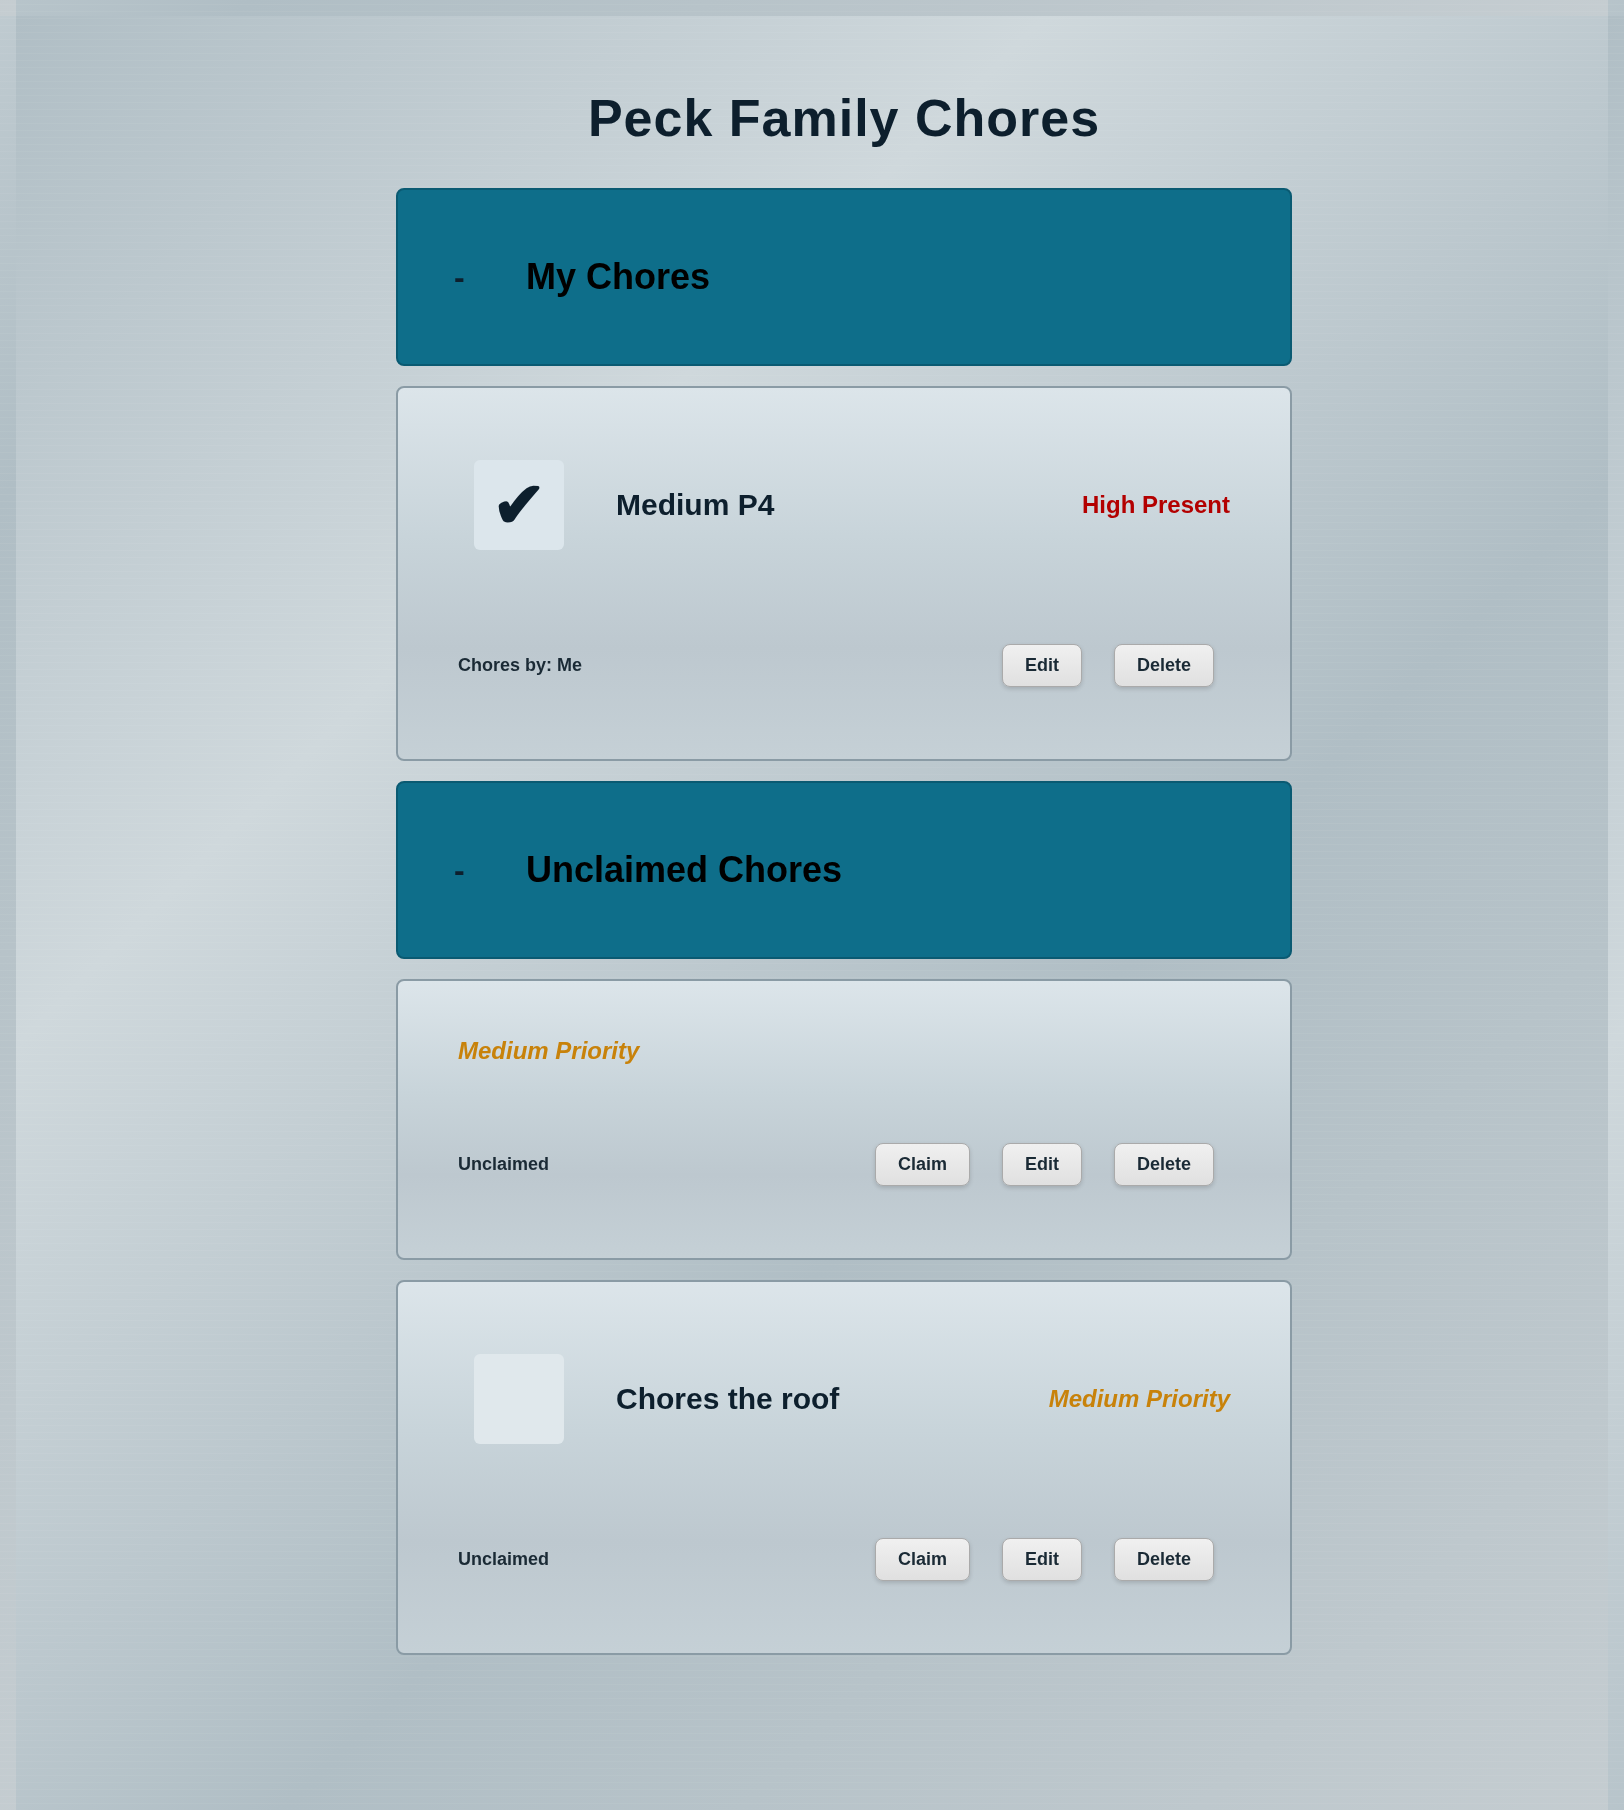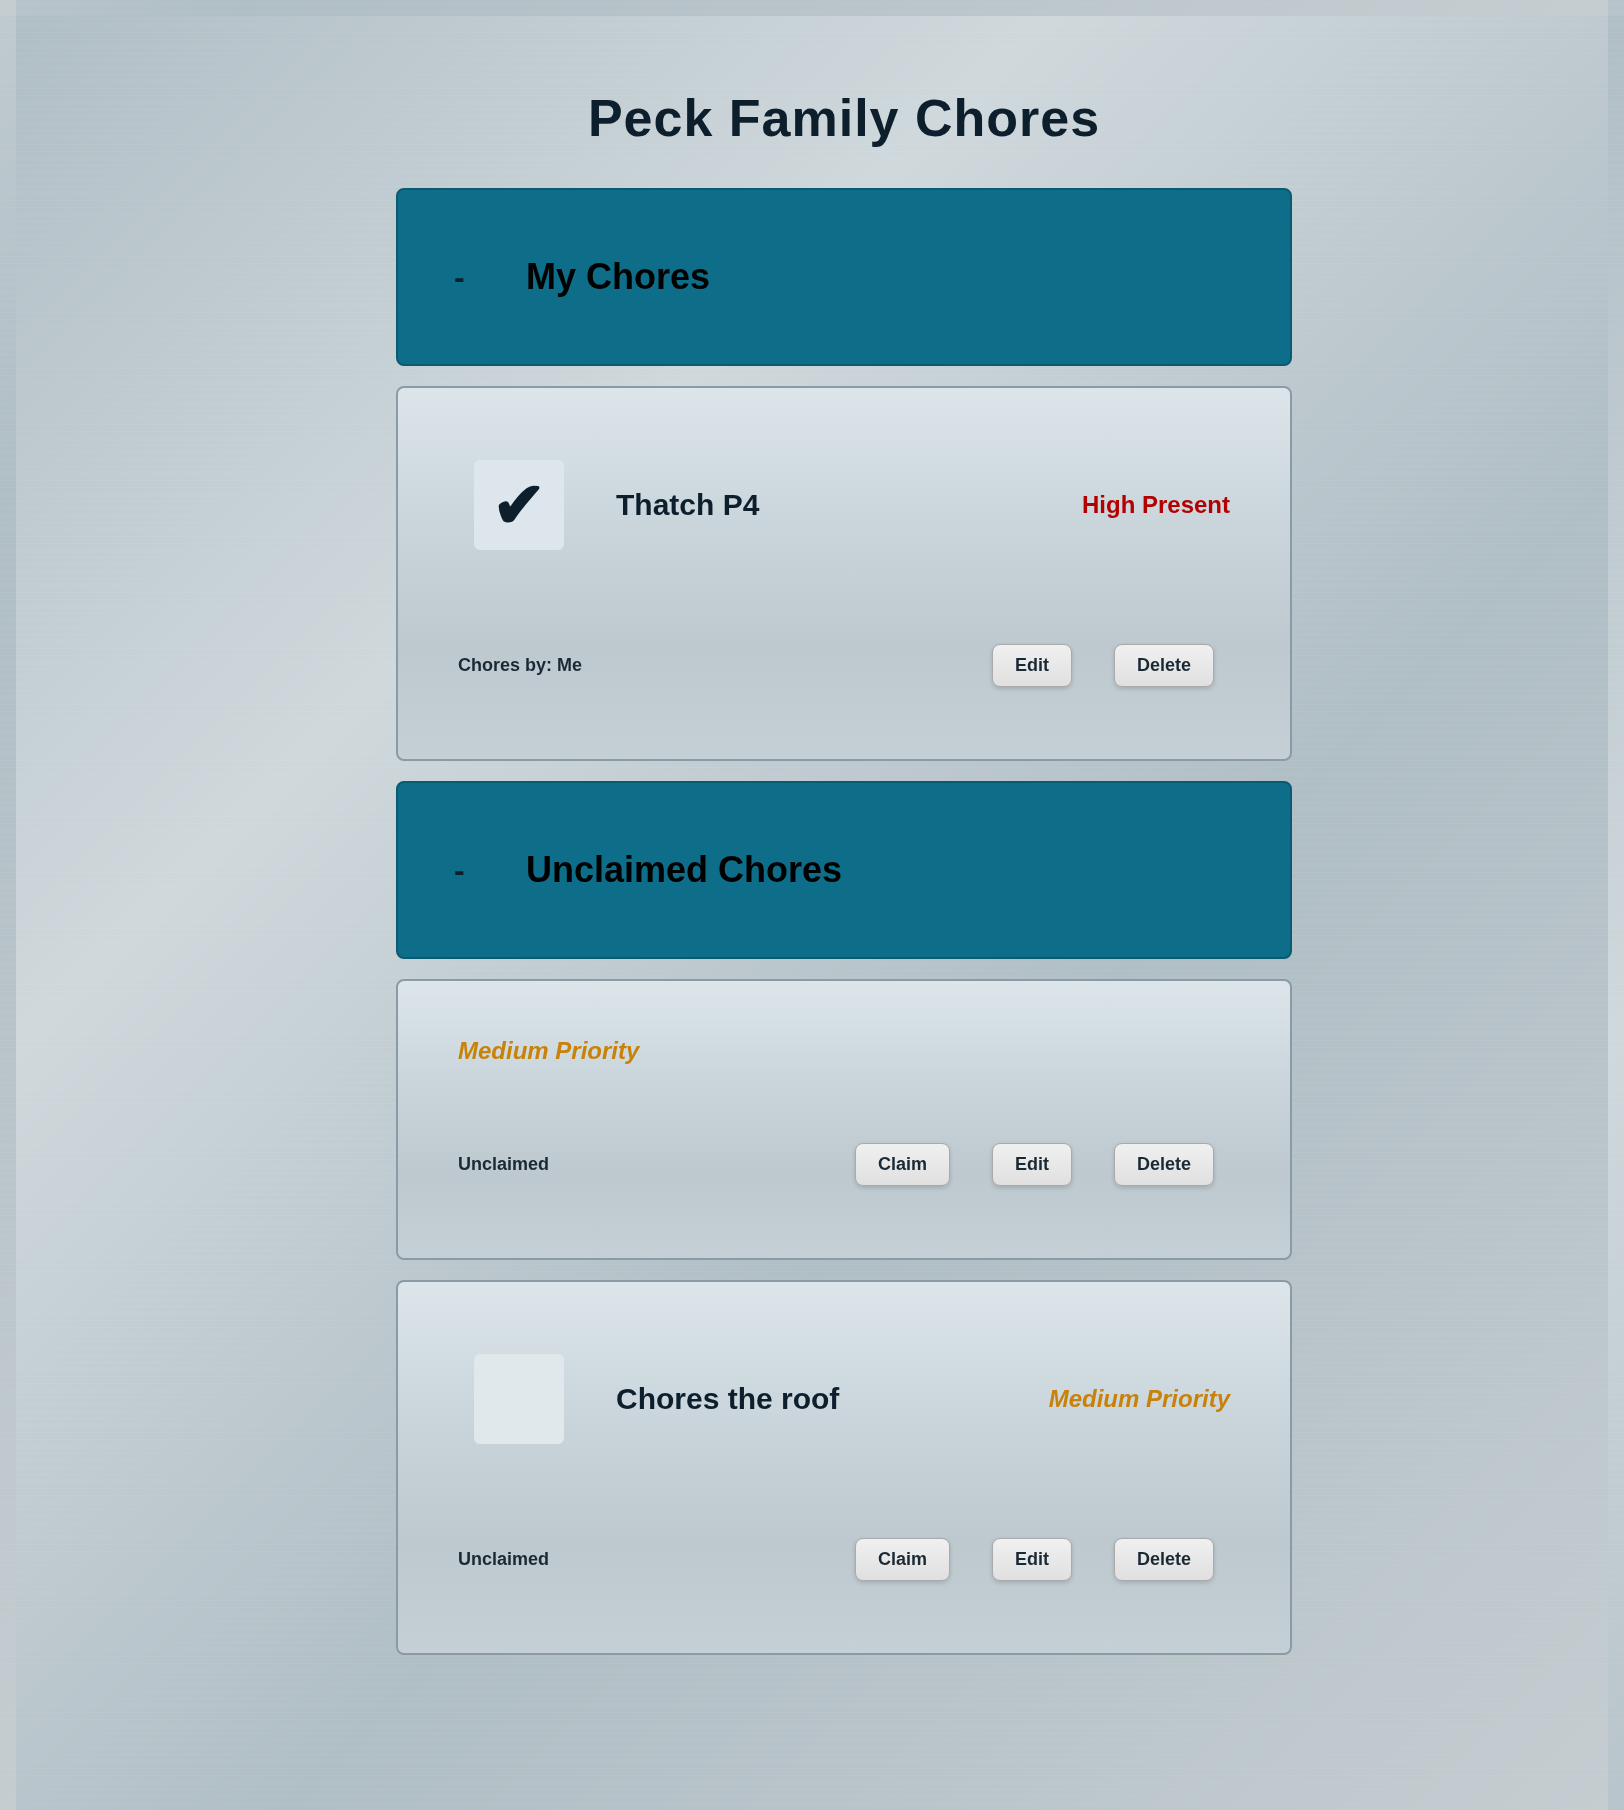--- a/index.html
+++ b/index.html
@@ -147,21 +147,20 @@
     }
 
     .claimed-by {
       font-size: 18px;
       font-weight: 700;
       color: #1a2a35;
     }
 
     .button-group {
       display: flex;
-      gap: 10px;
       align-items: center;
     }
 
     .btn {
       padding: 10px 22px;
       font-size: 18px;
       font-weight: 600;
       color: #1a2a35;
       background: linear-gradient(180deg, #f0f0f0 0%, #e0e0e0 100%);
       border: 1px solid #aaa;
@@ -180,21 +179,21 @@
       <div class="section-header">
         <span class="section-header-collapse">-</span>
         <span class="section-header-title">My Chores</span>
       </div>
       <div class="chore-card">
         <div class="chore-card-top">
           <div class="chore-card-left">
             <div class="chore-thumbnail has-check">
               <span class="checkmark-icon">✔</span>
             </div>
-            <span class="chore-name">Thatch P4</span>
+            <span class="chore-name">Medium P4</span>
           </div>
           <span class="priority-label priority-high">High Present</span>
         </div>
         <div class="chore-card-bottom">
           <span class="claimed-by">Chores by: Me</span>
           <div class="button-group">
             <button class="btn">Edit</button>
             <button class="btn">Delete</button>
           </div>
         </div>

